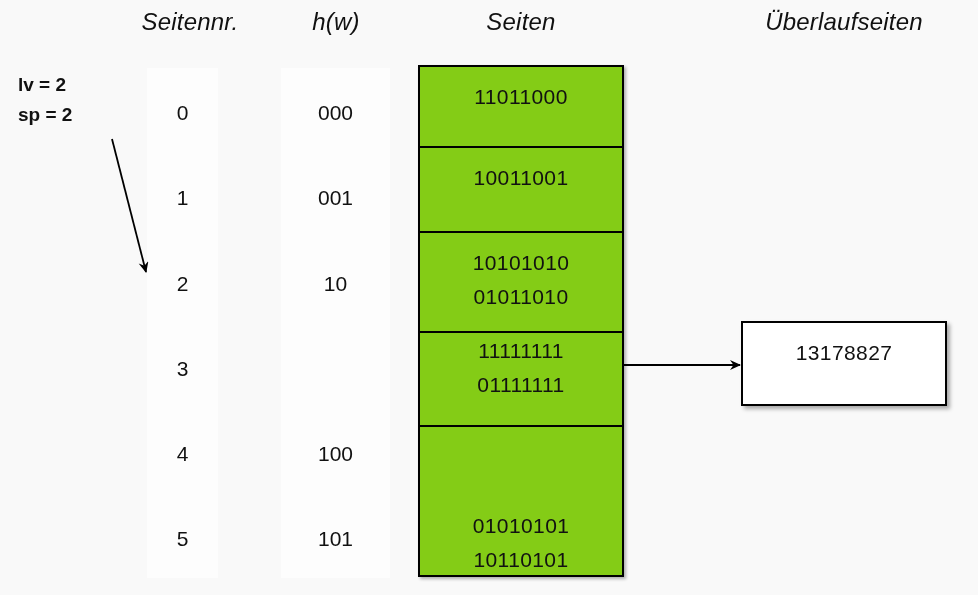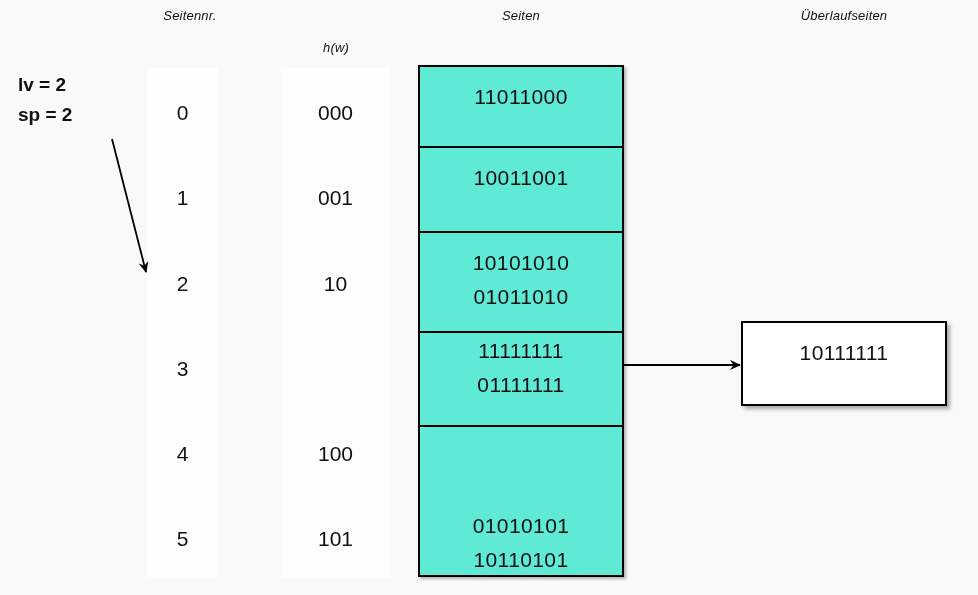--- a/index.html
+++ b/index.html
@@ -19,29 +19,29 @@
   #canvas {
     position: relative;
     width: 978px;
     height: 595px;
   }
 
   
   .col-header {
     position: absolute;
     font-style: italic;
-    font-size: 13px;
+    font-size: 24px;
     font-weight: 500;
     letter-spacing: 0.2px;
     white-space: nowrap;
     text-align: center;
     color: #111;
   }
   #hdr-seitennr { left: 125px; top: 8px; width: 130px; }
-  #hdr-hw       { left: 281px; top: 8px; width: 110px; margin-top: 32px; }
+  #hdr-hw       { left: 281px; top: 8px; width: 110px; }
   #hdr-seiten   { left: 418px; top: 8px; width: 206px; }
   #hdr-overflow { left: 741px; top: 8px; width: 206px; }
 
   
   #params {
     position: absolute;
     left: 18px;
     top: 70px;
     width: 110px;
     font-size: 19px;
@@ -72,21 +72,21 @@
   }
 
   
   #pages-table {
     position: absolute;
     left: 418px;
     top: 65px;
     width: 206px;
     height: 512px;
     border: 2.5px solid #000;
-    background: #5eead4;
+    background: #84cc16;
     box-sizing: border-box;
     box-shadow: 2px 2px 3px rgba(0,0,0,0.30);
   }
   .page-row {
     position: absolute;
     left: 0;
     width: 100%;
     box-sizing: border-box;
     border-bottom: 2.5px solid #000;
     text-align: center;
@@ -174,21 +174,21 @@
       <div class="page-line">11111111</div>
       <div class="page-line">01111111</div>
     </div>
     <div class="page-row last" style="top:429px; height:62px">
       <div class="page-line">01010101</div>
       <div class="page-line">10110101</div>
     </div>
   </div>
 
   <div id="overflow-box">
-    <div class="page-line">10111111</div>
+    <div class="page-line">13178827</div>
   </div>
 
   <svg id="arrows" viewBox="0 0 978 595">
     <defs>
       <marker id="ah" markerWidth="14" markerHeight="14" refX="11" refY="5" orient="auto" markerUnits="userSpaceOnUse">
         <path d="M1,0 L12,5 L1,10 L4.5,5 Z" fill="#000"></path>
       </marker>
     </defs>
     <line x1="112" y1="139" x2="146" y2="272" stroke="#000" stroke-width="1.8" marker-end="url(#ah)"></line>
     <line x1="624" y1="365" x2="740" y2="365" stroke="#000" stroke-width="2" marker-end="url(#ah)"></line>

